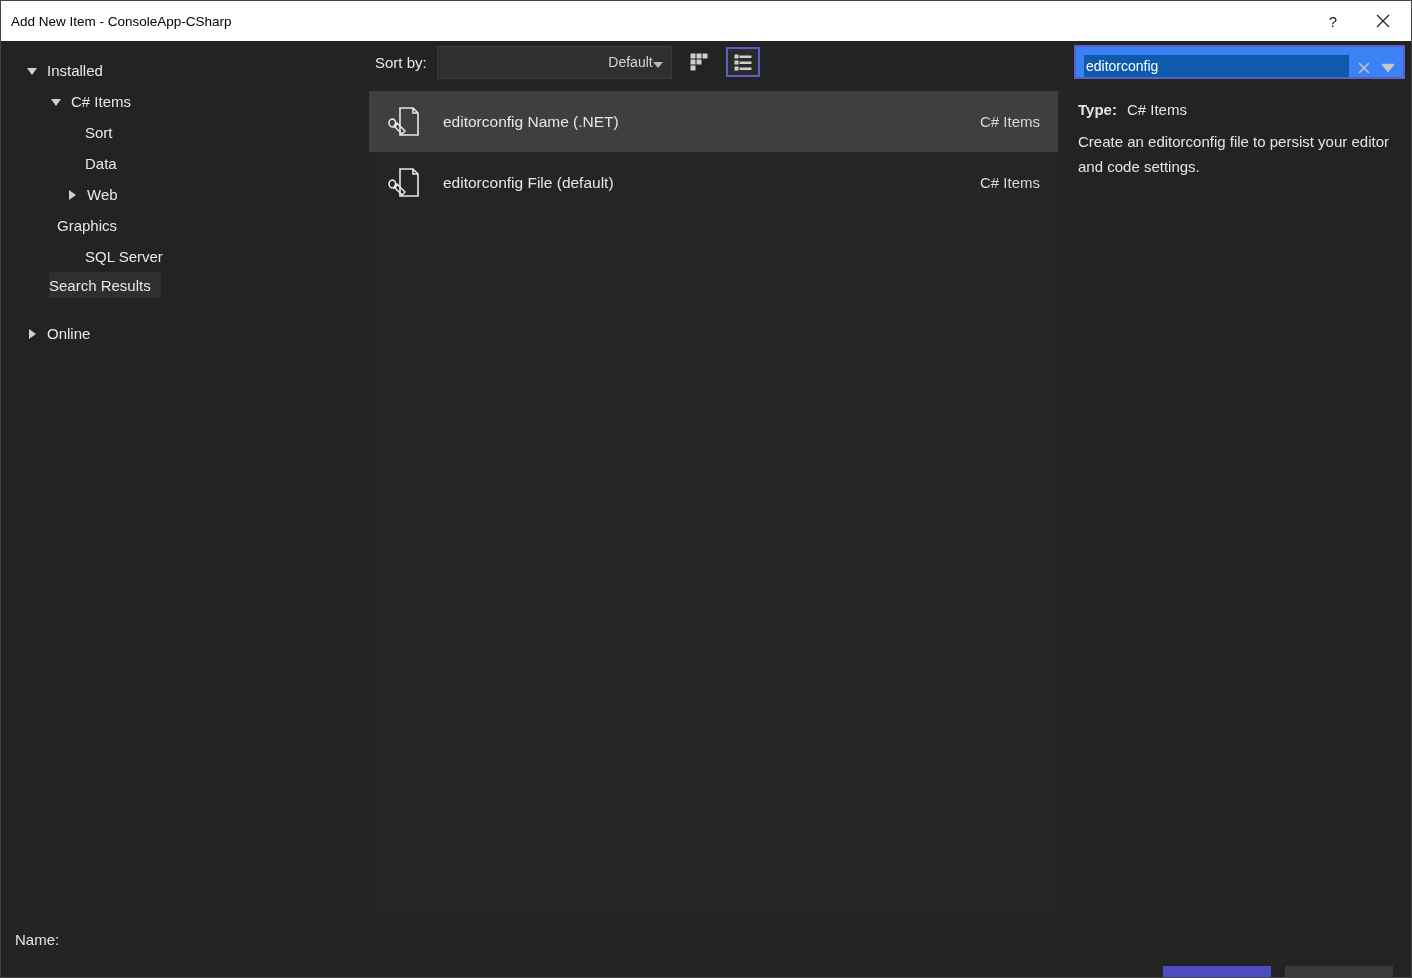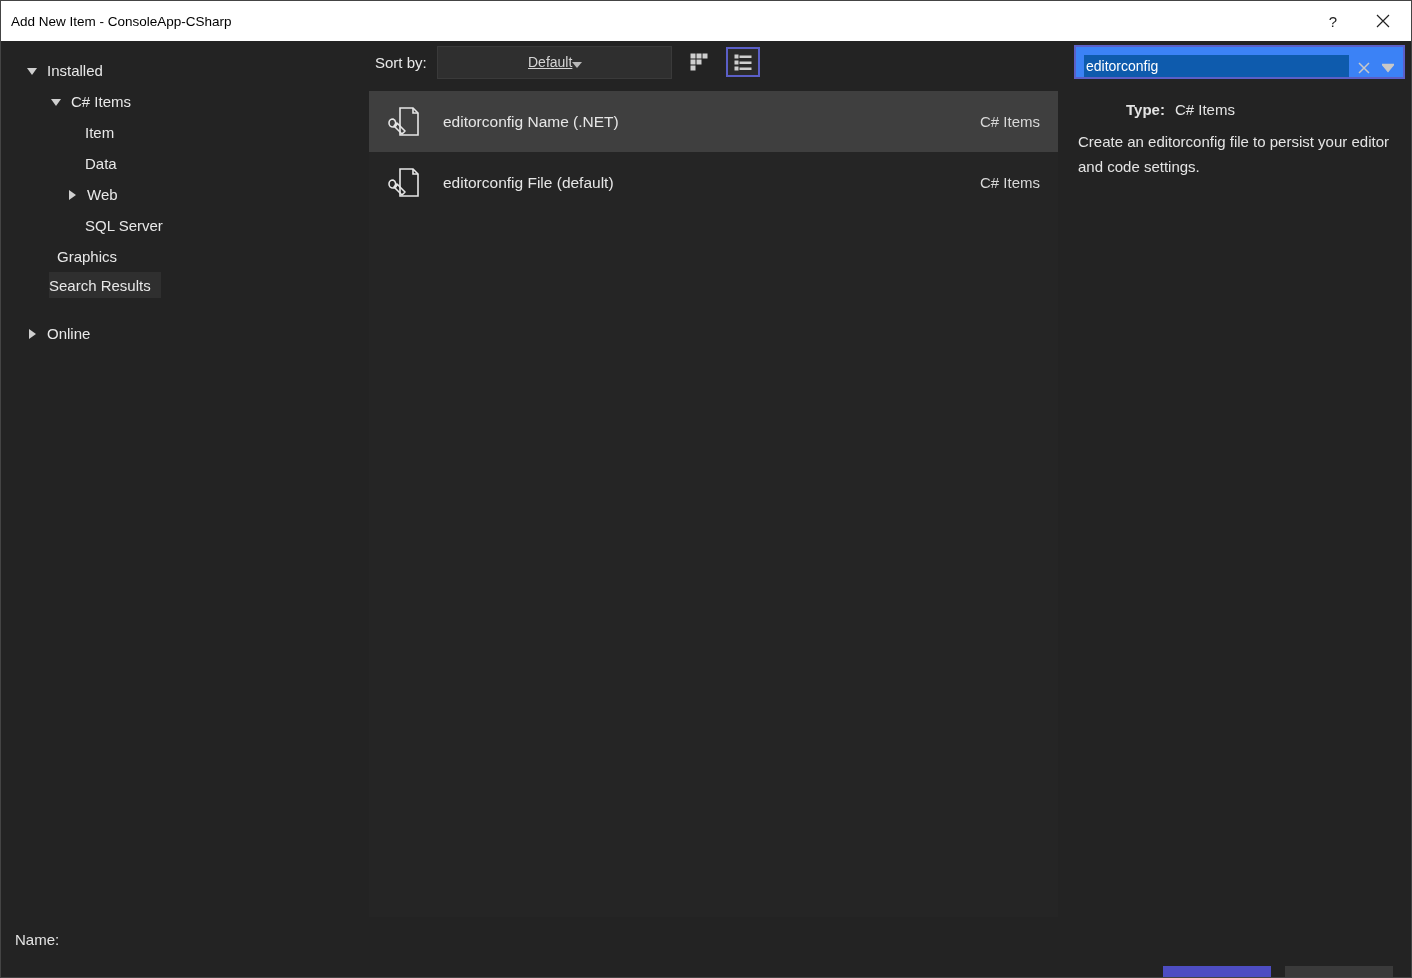--- a/index.html
+++ b/index.html
@@ -85,23 +85,22 @@
   }
   .sortby-label { color: #e8e8e8; font-size: 15px; }
   .sortby-select {
     background: #2f2f2f;
     border: 1px solid #3a3a3a;
     color: #d4d4d4;
     height: 33px;
     width: 235px;
     display: flex;
     align-items: center;
-    justify-content: center;
+    justify-content: flex-end;
     padding: 0 8px 0 10px;
-    text-decoration: underline;
   }
   .sortby-select .chev { width: 10px; height: 10px; }
   .sortby-select .chev svg { width: 10px; height: 10px; fill: #b8b8b8; }
   .view-btn {
     width: 34px; height: 30px;
     display: flex; align-items: center; justify-content: center;
     border: 2px solid transparent;
     color: #cfcfcf;
   }
   .view-btn svg { width: 18px; height: 18px; stroke: #cfcfcf; fill: #cfcfcf; }
@@ -169,21 +168,21 @@
   }
   .search-clear svg, .search-more svg { width: 12px; height: 12px; stroke: #c8c8c8; fill: #c8c8c8; }
 
   .info {
     padding: 6px 4px;
     color: #e4e4e4;
     font-size: 15px;
     line-height: 1.7;
   }
   .info-row { display: flex; gap: 10px; }
-  .info-label { font-weight: 600; margin-left: 48px; }
+  .info-label { font-weight: 600; }
   .info-desc { margin-top: 6px; max-width: 330px; }
 
   
   .footer {
     height: 62px;
     background: #232323;
     border-top: 0px solid #333;
     padding: 0 18px 6px 14px;
   }
   .name-row {
@@ -250,38 +249,38 @@
     </div>
     <div class="tree-row lvl2">
       <span class="tree-arrow">
           <svg viewBox="0 0 10 10">
             <path d="M0 2 L10 2 L5 9 Z"></path>
           </svg>
         </span>
       <span class="tree-label">C# Items</span>
     </div>
     <div class="tree-row lvl3">
-      <span class="tree-label">Item</span>
+      <span class="tree-label">Sort</span>
     </div>
     <div class="tree-row lvl3">
       <span class="tree-label">Data</span>
     </div>
     <div class="tree-row lvl3" style="padding-left:56px">
       <span class="tree-arrow">
           <svg viewBox="0 0 10 10">
             <path d="M2 0 L2 10 L9 5 Z"></path>
           </svg>
         </span>
       <span class="tree-label">Web</span>
     </div>
+    <div class="tree-row lvl2" style="padding-left:48px">
+      <span class="tree-label">Graphics</span>
+    </div>
     <div class="tree-row lvl3">
       <span class="tree-label">SQL Server</span>
-    </div>
-    <div class="tree-row lvl2" style="padding-left:48px">
-      <span class="tree-label">Graphics</span>
     </div>
     <div class="tree-row selected">
       <span class="tree-label">Search Results</span>
     </div>
     <div class="spacer-row"></div>
     <div class="tree-row lvl1">
       <span class="tree-arrow">
           <svg viewBox="0 0 10 10">
             <path d="M2 0 L2 10 L9 5 Z"></path>
           </svg>

